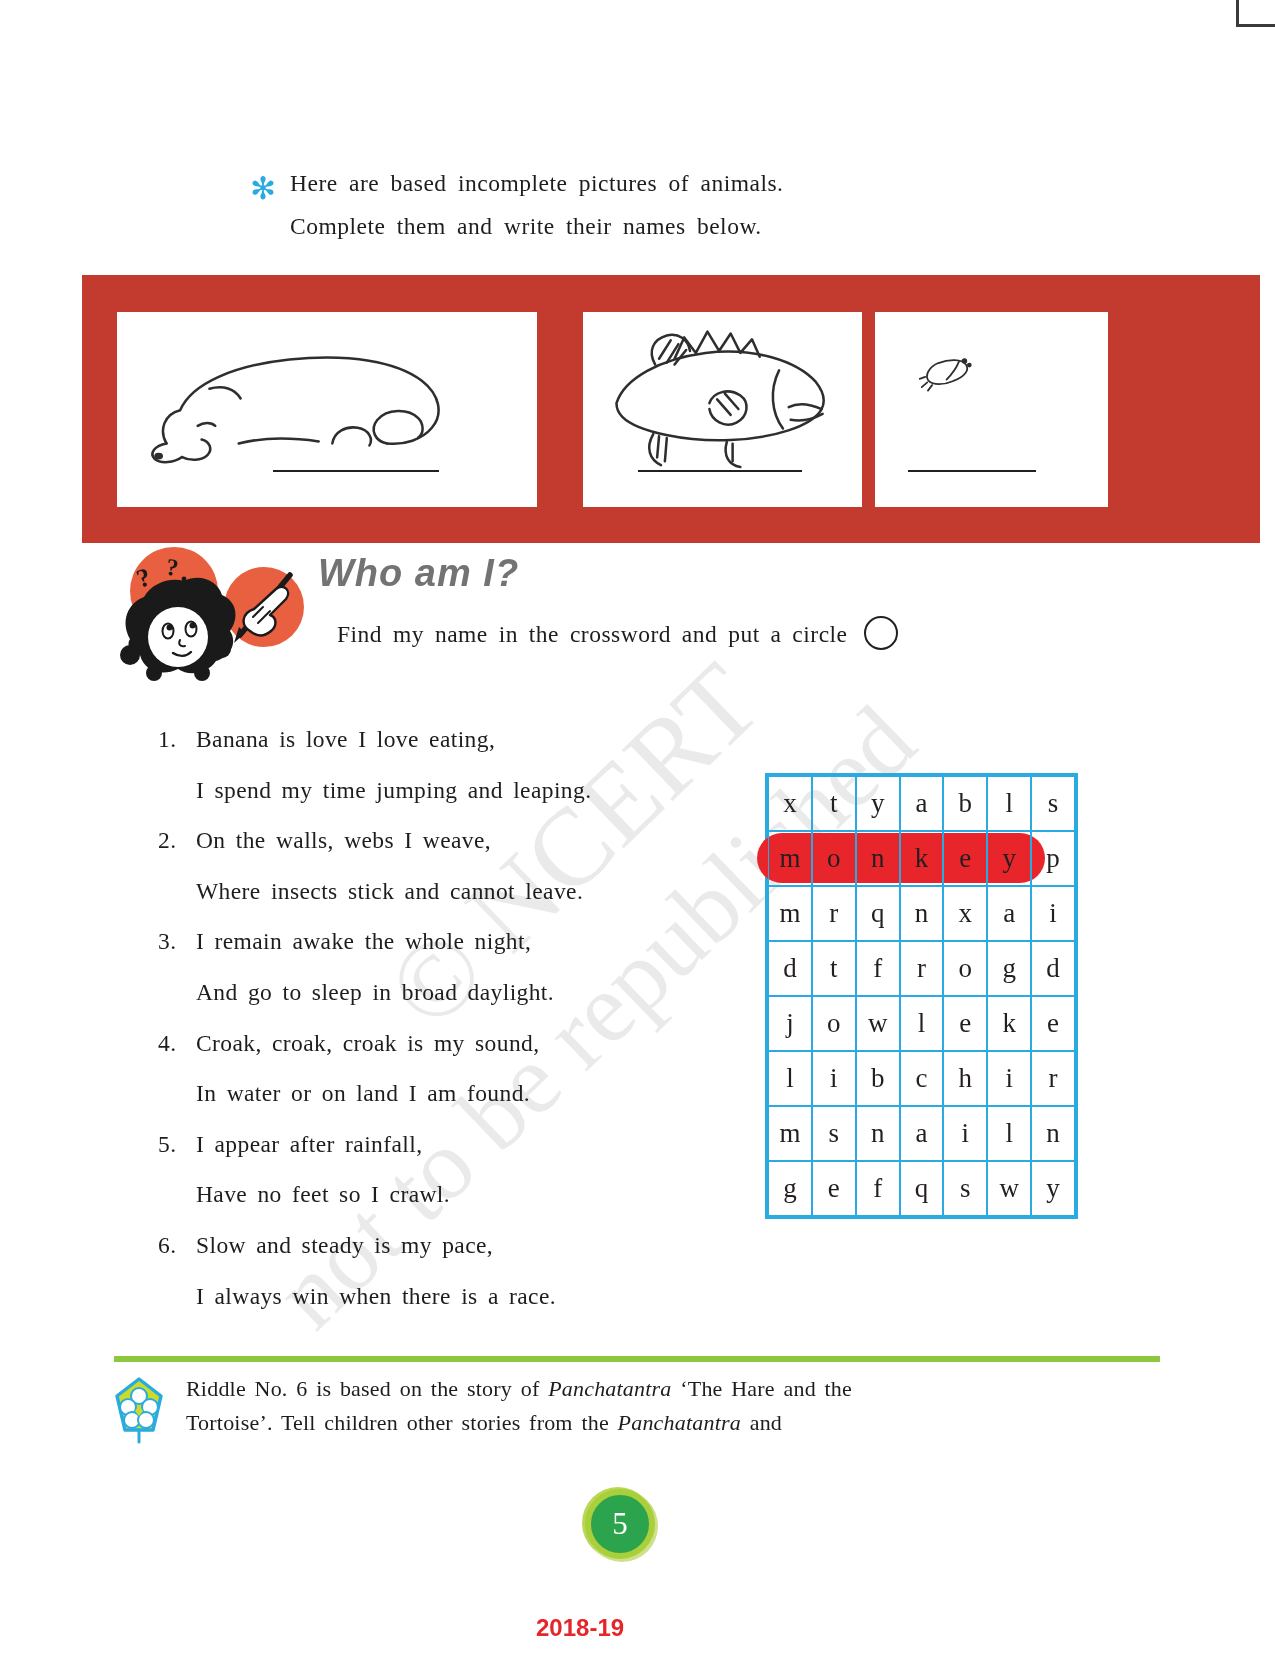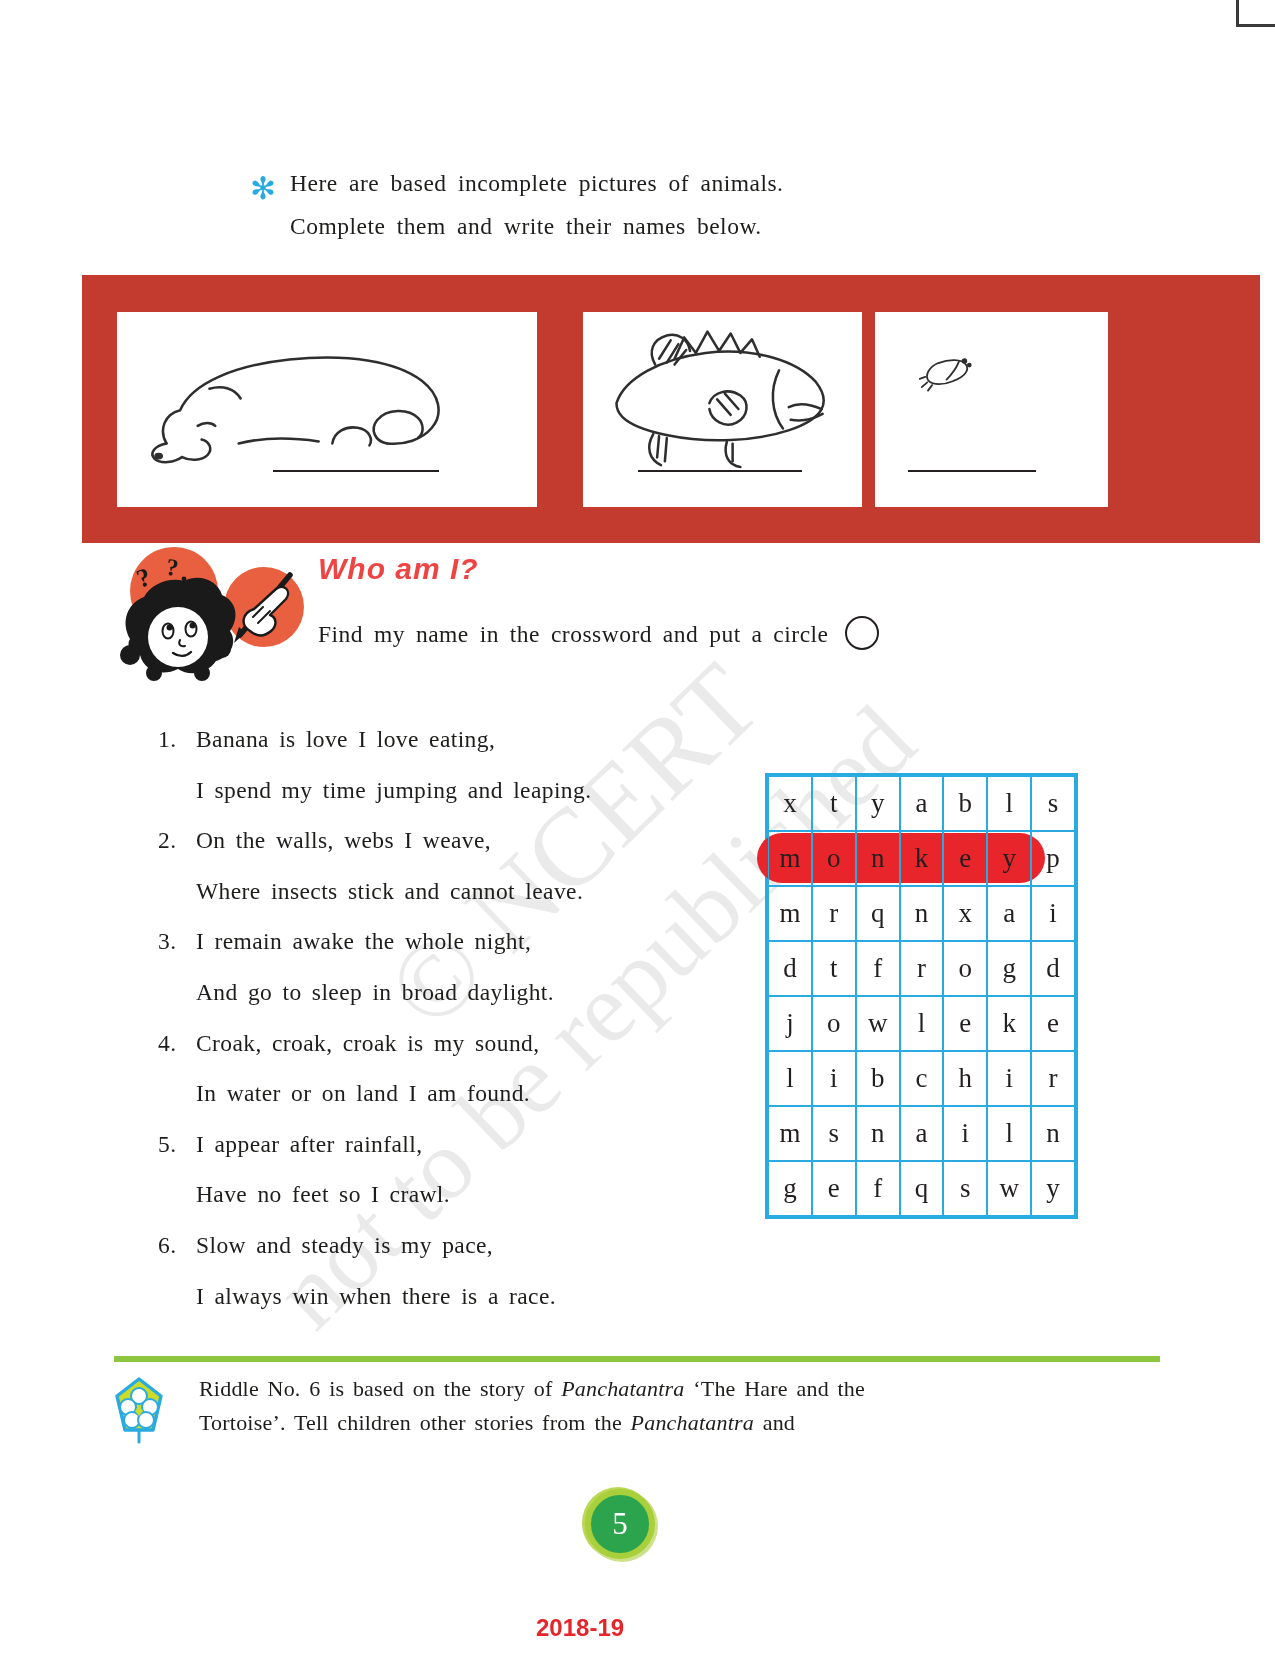--- a/index.html
+++ b/index.html
@@ -25,24 +25,24 @@
   .banner{position:absolute;left:82px;top:275px;width:1178px;height:268px;background:#C23B2E;z-index:6;}
   .abox{position:absolute;background:#fff;}
   .abox1{left:35px;top:37px;width:420px;height:195px;}
   .abox2{left:501px;top:37px;width:279px;height:195px;}
   .abox3{left:793px;top:37px;width:233px;height:195px;}
   .abox svg{position:absolute;}
   .blank-line{position:absolute;height:0;border-top:2.5px solid #231F20;}
 
   
   .who-illu{position:absolute;left:112px;top:543px;z-index:6;}
-  .who-title{position:absolute;left:318px;top:552px;font-size:30px;font-weight:bold;font-style:italic;
-             color:#ef4444;font-family:"Liberation Sans",sans-serif;letter-spacing:1px;z-index:6;}
+  .who-title{position:absolute;left:318px;top:552px;font-size:38px;font-weight:bold;font-style:italic;
+             color:#737373;font-family:"Liberation Sans",sans-serif;letter-spacing:1px;z-index:6;}
   .instr{position:absolute;left:318px;font-size:23.5px;word-spacing:4.5px;letter-spacing:0.5px;z-index:6;}
-  .instr1{top:616px;white-space:nowrap;}
+  .instr1{top:616px;white-space:nowrap;margin-left:19px;}
   .instr2{top:665px;}
   .circle-glyph{display:inline-block;width:30px;height:30px;border:2.5px solid #231F20;border-radius:50%;
                 vertical-align:-8px;margin-left:16px;}
 
   
   .riddles{position:absolute;left:158px;top:714px;width:580px;font-size:23.5px;line-height:50.6px;
            word-spacing:4px;letter-spacing:0.4px;z-index:6;}
   .r-line{position:relative;padding-left:38px;}
   .r-num{position:absolute;left:0;}
 
@@ -52,21 +52,21 @@
          grid-template-rows:repeat(8,1fr);border:3px solid #29ABE2;box-sizing:border-box;}
   .cell{border:1.5px solid #29ABE2;display:flex;align-items:center;justify-content:center;
         font-size:27px;color:#231F20;position:relative;z-index:2;background:transparent;}
   .oval{position:absolute;left:-8px;top:60px;width:288px;height:50px;background:#E7252B;
         border-radius:25px;z-index:1;}
 
   
   .green-rule{position:absolute;left:114px;top:1356px;width:1046px;height:6px;background:#8DC63F;z-index:6;}
   .flower{position:absolute;left:114px;top:1376px;z-index:6;}
   .note{position:absolute;left:186px;top:1372px;width:840px;font-size:22px;line-height:33.5px;
-        word-spacing:3px;letter-spacing:0.2px;z-index:6;margin-left:13px;}
+        word-spacing:3px;letter-spacing:0.2px;z-index:6;}
   .note i{font-style:italic;}
 
   
   .pageno{position:absolute;left:585px;top:1489px;width:70px;height:70px;border-radius:50%;
           background:#2CA34D;border:6px solid #A9CF3A;box-sizing:border-box;
           box-shadow:2px 2px 0 1px #cde08a,-2px -1px 0 1px #b9d857;
           display:flex;align-items:center;justify-content:center;
           color:#fff;font-size:31px;z-index:6;}
   .footer-year{position:absolute;left:536px;top:1614px;width:200px;text-align:left;
                font-family:"Liberation Sans",sans-serif;font-weight:bold;font-size:24px;color:#E5252A;z-index:6;}

